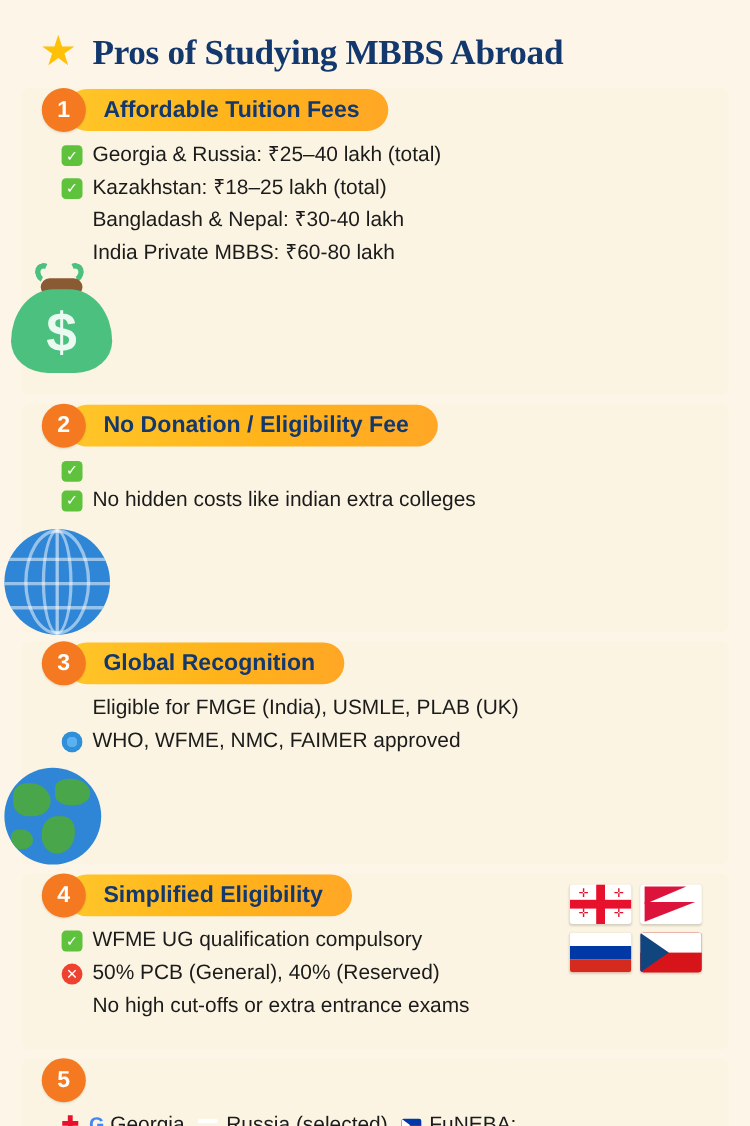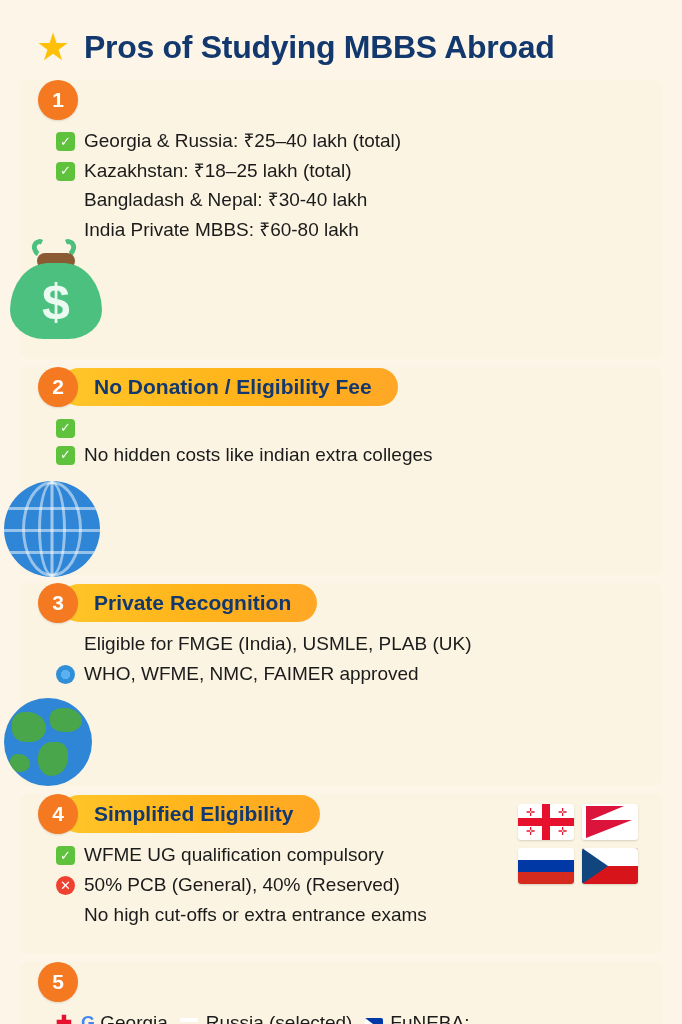--- a/index.html
+++ b/index.html
@@ -29,20 +29,21 @@
     line-height: 1;
     color: #ffc107;
     flex: 0 0 auto;
   }
   .title-text {
     font-size: 32px;
     font-weight: bold;
     color: #12386e;
     letter-spacing: -0.3px;
     white-space: nowrap;
+    font-family: Liberation Serif, serif;
   }
   
   .section {
     position: relative;
     margin-bottom: 8px;
   }
   .sec-band {
     background: #fbf4e2;
     border-radius: 6px;
     padding-bottom: 8px;
@@ -189,20 +190,21 @@
 <div class="page">
 
   <div class="title-row">
     <span class="star">★</span>
     <span class="title-text">Pros of Studying MBBS Abroad</span>
   </div>
 
   <div class="section sec-band" style="min-height:196px;">
     <div class="head-row">
       <div class="num-badge">1</div>
+      <div class="head-pill">Affordable Tuition Fees</div>
     </div>
     <div class="bullets">
       <div class="bullet">
         <span class="mark check">✓</span>
         <span class="txt">Georgia &amp; Russia: ₹25–40 lakh (total)</span>
       </div>
       <div class="bullet">
         <span class="mark check">✓</span>
         <span class="txt">Kazakhstan: ₹18–25 lakh (total)</span>
       </div>
@@ -243,21 +245,21 @@
       <div class="mer m2"></div>
       <div class="par p1"></div>
       <div class="par p2"></div>
       <div class="par p3"></div>
     </div>
   </div>
 
   <div class="section sec-band" style="min-height:124px;">
     <div class="head-row">
       <div class="num-badge">3</div>
-      <div class="head-pill">Private Recognition</div>
+      <div class="head-pill">Global Recognition</div>
     </div>
     <div class="bullets">
       <div class="bullet">
         <span class="mark none"></span>
         <span class="txt">Eligible for FMGE (India), USMLE, PLAB (UK)</span>
       </div>
       <div class="bullet">
         <span class="mark dot-blue"></span>
         <span class="txt">WHO, WFME, NMC, FAIMER approved</span>
       </div>

